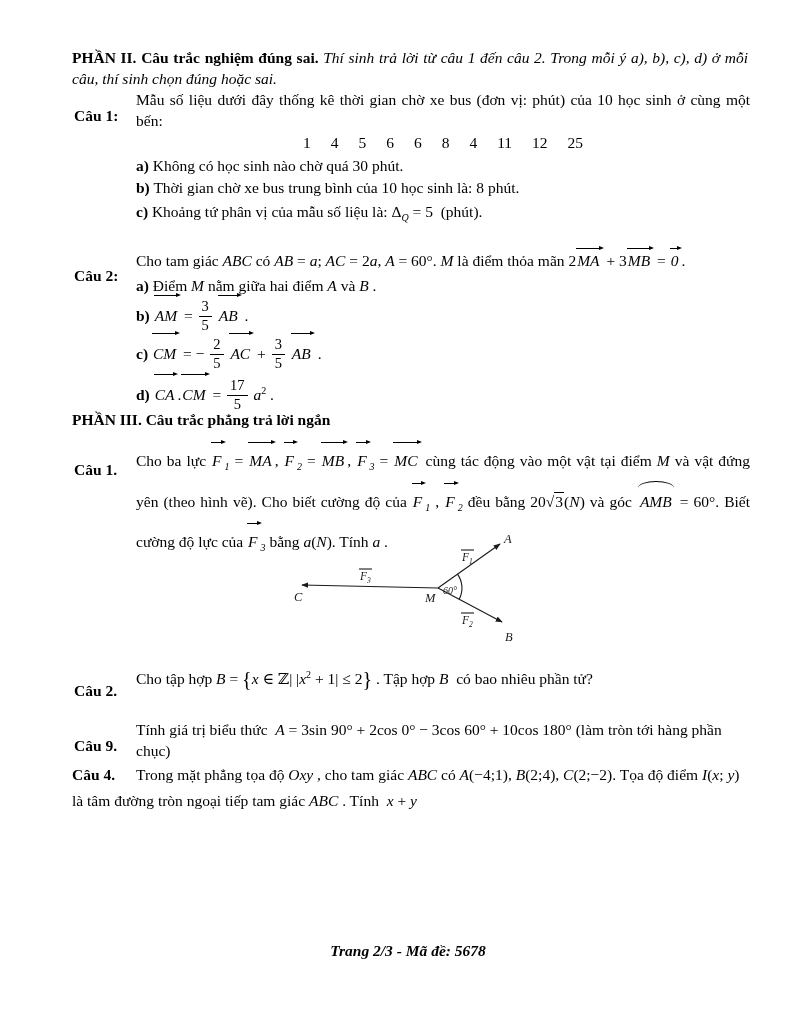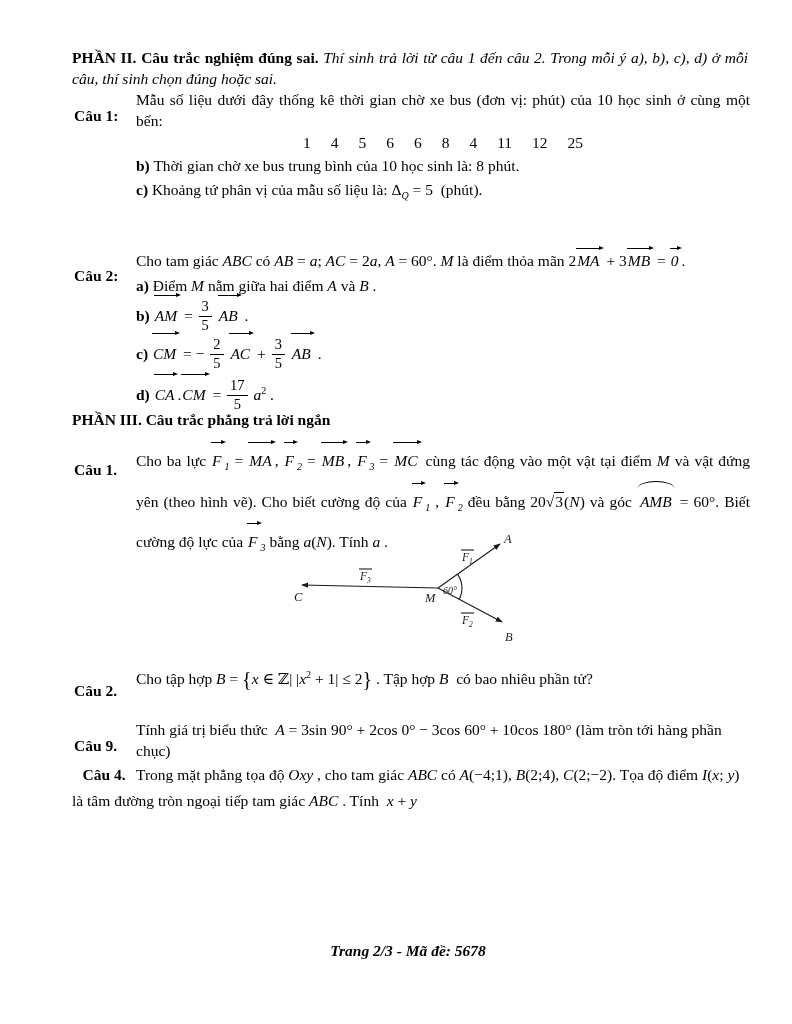--- a/index.html
+++ b/index.html
@@ -10,21 +10,21 @@
   .i{font-style:italic;}
   .just{text-align:justify;}
   .nowrap{white-space:nowrap;}
 
   
   .q{position:absolute;left:60px;width:678px;}
   .qlabel{position:absolute;left:2px;top:16px;font-weight:bold;}
   .qbody{margin-left:64px;}
 
   
-  .qlabel-in{display:inline-block;width:64px;font-weight:bold;text-align:center;}
+  .qlabel-in{display:inline-block;width:64px;font-weight:bold;}
 
   
   .numrow{text-align:center;margin:1px 0 2px 64px;}
   .numrow .num{display:inline-block;margin:0 10px;}
 
   
   .itm{margin-left:64px;line-height:21px;}
   .itm.h25{line-height:25px;}
   .itf{margin-left:64px;line-height:38px;height:38px;white-space:nowrap;}
 
@@ -73,20 +73,21 @@
 <body>
 
 <div class="page">
 
   <div class="abs just" id="p2-head"><span class="run"><span class="b">PHẦN II. Câu trắc nghiệm đúng sai. </span></span><span class="run"><span class="i">Thí sinh trả lời từ câu 1 đến câu 2. Trong mỗi ý a), b), c), d) ở mỗi câu, thí sinh chọn đúng hoặc sai.</span></span></div>
 
   <div class="q" id="p2-q1">
     <span class="qlabel">Câu 1:</span>
     <div class="qbody just"><span class="run"><span>Mẫu số liệu dưới đây thống kê thời gian chờ xe bus (đơn vị: phút) của 10 học sinh ở cùng một bến:</span></span></div>
     <div class="numrow"><span class="num">1</span><span class="num">4</span><span class="num">5</span><span class="num">6</span><span class="num">6</span><span class="num">8</span><span class="num">4</span><span class="num">11</span><span class="num">12</span><span class="num">25</span></div>
+    <div class="itm"><span class="run"><span class="b">a)</span></span><span class="run"><span> Không có học sinh nào chờ quá 30 phút.</span></span></div>
     <div class="itm"><span class="run"><span class="b">b)</span></span><span class="run"><span> Thời gian chờ xe bus trung bình của 10 học sinh là: 8 phút.</span></span></div>
     <div class="itm h25"><span class="run"><span class="b">c)</span></span><span class="run"><span> Khoảng tứ phân vị của mẫu số liệu là: </span></span><span class="run"><span>Δ</span><span class="rsb">Q</span></span><span class="run"><span> = 5  (phút).</span></span></div>
   </div>
 
   <div class="q" id="p2-q2">
     <span class="qlabel">Câu 2:</span>
     <div class="qbody"><span class="run"><span>Cho tam giác </span></span><span class="run"><span class="i">ABC</span></span><span class="run"><span> có </span></span><span class="run"><span class="i">AB</span></span><span class="run"><span> = </span></span><span class="run"><span class="i">a</span></span><span class="run"><span>; </span></span><span class="run"><span class="i">AC</span></span><span class="run"><span> = 2</span></span><span class="run"><span class="i">a</span></span><span class="run"><span>, </span></span><span class="run"><span class="i">A</span></span><span class="run"><span> = 60°. </span></span><span class="run"><span class="i">M</span></span><span class="run"><span> là điểm thỏa mãn </span></span><span class="run"><span>2</span></span><span class="run"><span class="vec">MA</span></span><span class="run"><span> + 3</span></span><span class="run"><span class="vec">MB</span></span><span class="run"><span> = </span></span><span class="run"><span class="vec">0</span></span><span class="run"><span>.</span></span></div>
     <div class="itm"><span class="run"><span class="b">a)</span></span><span class="run"><span> Điểm </span></span><span class="run"><span class="i">M</span></span><span class="run"><span> nằm giữa hai điểm </span></span><span class="run"><span class="i">A</span></span><span class="run"><span> và </span></span><span class="run"><span class="i">B</span></span><span class="run"><span> .</span></span></div>
     <div class="itf"><span class="run"><span class="b">b)</span></span><span class="run"><span> </span></span><span class="run"><span class="vec">AM</span></span><span class="run"><span> = </span></span><span class="frac"><span class="fn">3</span><span class="fd">5</span></span><span class="run"><span> </span></span><span class="run"><span class="vec">AB</span></span><span class="run"><span> .</span></span></div>
     <div class="itf"><span class="run"><span class="b">c)</span></span><span class="run"><span> </span></span><span class="run"><span class="vec">CM</span></span><span class="run"><span> = − </span></span><span class="frac"><span class="fn">2</span><span class="fd">5</span></span><span class="run"><span> </span></span><span class="run"><span class="vec">AC</span></span><span class="run"><span> + </span></span><span class="frac"><span class="fn">3</span><span class="fd">5</span></span><span class="run"><span> </span></span><span class="run"><span class="vec">AB</span></span><span class="run"><span> .</span></span></div>

